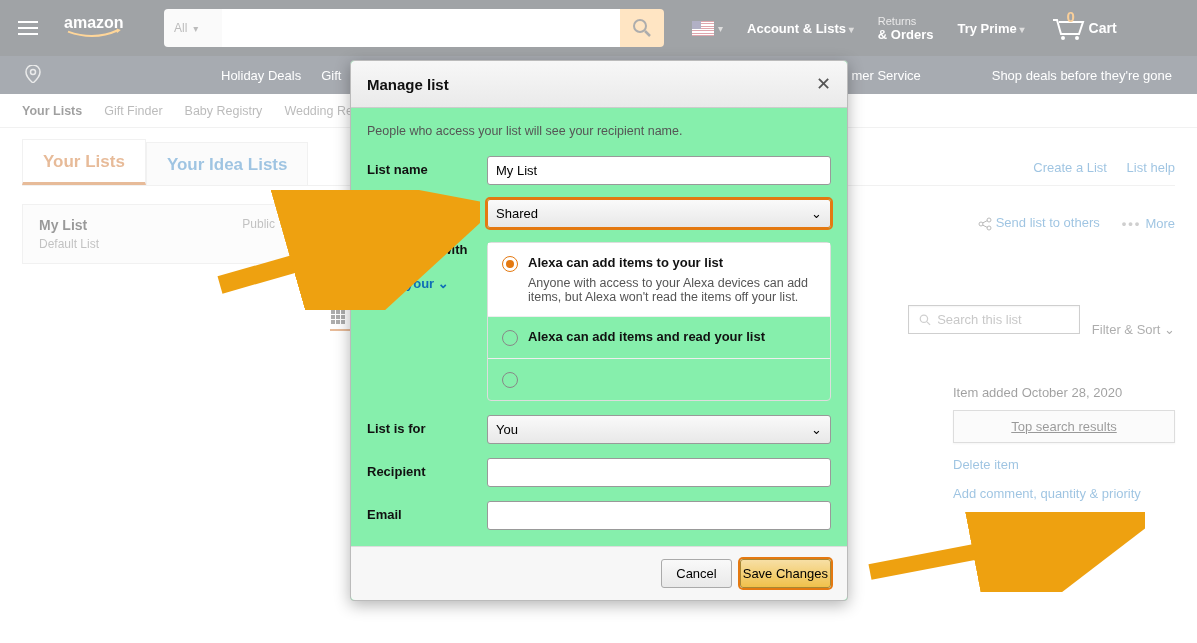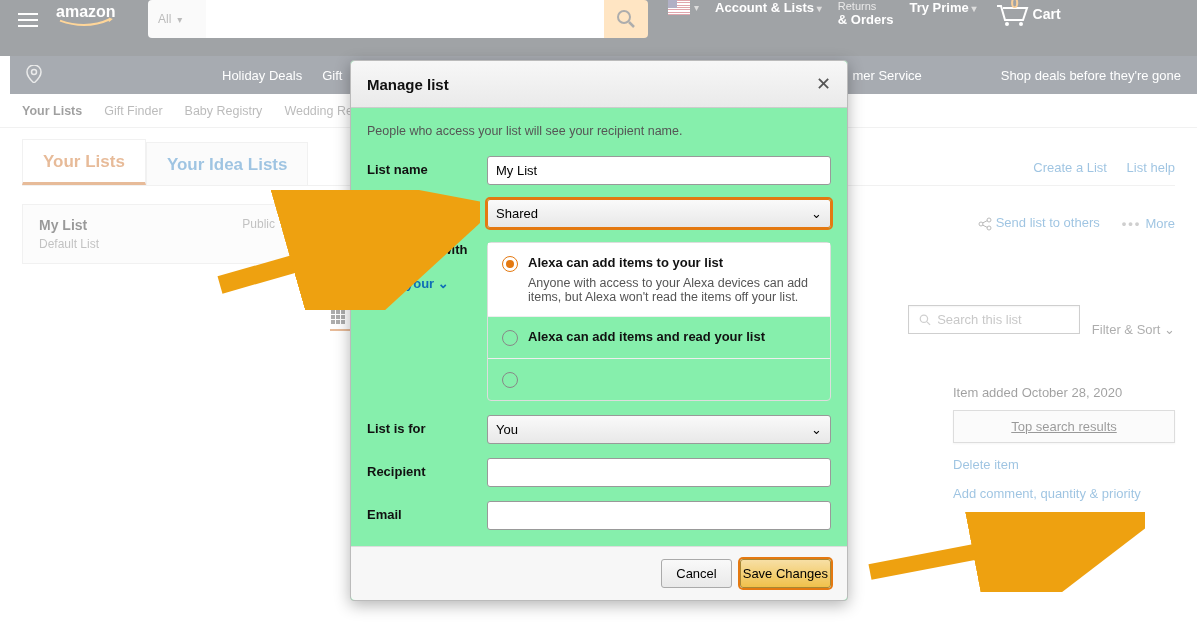--- a/index.html
+++ b/index.html
@@ -1,19 +1,19 @@
 <!DOCTYPE html>
 <html><head>
 <meta charset="utf-8">
 <style>
 * { margin: 0; padding: 0; box-sizing: border-box; font-family: "Amazon Ember", Arial, sans-serif; }
 body { background: #fff; width: 1197px; height: 643px; overflow: hidden; position: relative; }
 
 
-.header { background: #131921; height: 56px; display: flex; align-items: flex-start; padding: 0 8px; }
+.header { background: #131921; height: 56px; display: flex; align-items: center; padding: 0 8px; gap: 8px; }
 .menu-btn { width: 40px; height: 40px; display: flex; align-items: center; justify-content: center; cursor: pointer; }
 .hamburger { width: 20px; height: 2px; background: #fff; position: relative; }
 .hamburger::before, .hamburger::after { content: ''; position: absolute; width: 20px; height: 2px; background: #fff; left: 0; }
 .hamburger::before { top: -6px; }
 .hamburger::after { top: 6px; }
 .logo { margin-left: 8px; }
 .logo svg { width: 80px; height: 30px; }
 .search-bar { flex: 1; display: flex; margin: 0 12px; max-width: 500px; height: 38px; }
 .search-cat { background: #f3f3f3; border: none; border-radius: 4px 0 0 4px; padding: 0 24px 0 10px; font-size: 12px; position: relative; cursor: pointer; display: flex; align-items: center; color: #555; }
 .search-cat::after { content: '▾'; margin-left: 6px; font-size: 10px; }
@@ -24,21 +24,21 @@
 .flagimg::before { content:''; position:absolute; left:0; top:0; width: 9px; height: 8px; background:#3c3b6e; }
 .hdr-link { color: #fff; font-size: 13px; margin: 0 8px; cursor: pointer; }
 .hdr-link .small { font-size: 11px; color: #ccc; display: block; }
 .hdr-link .big { font-size: 13px; font-weight: bold; }
 .hdr-link .big::after { content: ' ▾'; color: #aaa; font-size: 10px; }
 .cart { display: flex; align-items: center; color: #fff; margin-left: 8px; cursor: pointer; position: relative; }
 .cart-count { color: #f08804; font-weight: bold; position: absolute; top: -6px; left: 18px; font-size: 15px; }
 .cart-label { font-weight: bold; font-size: 14px; margin-left: 4px; }
 
 
-.subnav { background: #232f3e; height: 38px; display: flex; align-items: center; padding: 0 16px; color: #fff; font-size: 13px; margin-left: 10px; }
+.subnav { background: #232f3e; height: 38px; display: flex; align-items: center; padding: 0 25px; color: #fff; font-size: 13px; }
 .subnav .pin { margin-right: 180px; color: #ccc; }
 .subnav .items { display: flex; gap: 20px; }
 .subnav .items span { cursor: pointer; }
 .subnav .right { margin-left: auto; }
 
 
 .secnav { background: #fff; border-bottom: 1px solid #ddd; height: 34px; display: flex; align-items: center; padding: 0 22px; font-size: 12.5px; gap: 22px; }
 .secnav span { color: #555; cursor: pointer; }
 .secnav span.active { font-weight: bold; color: #111; }
 

